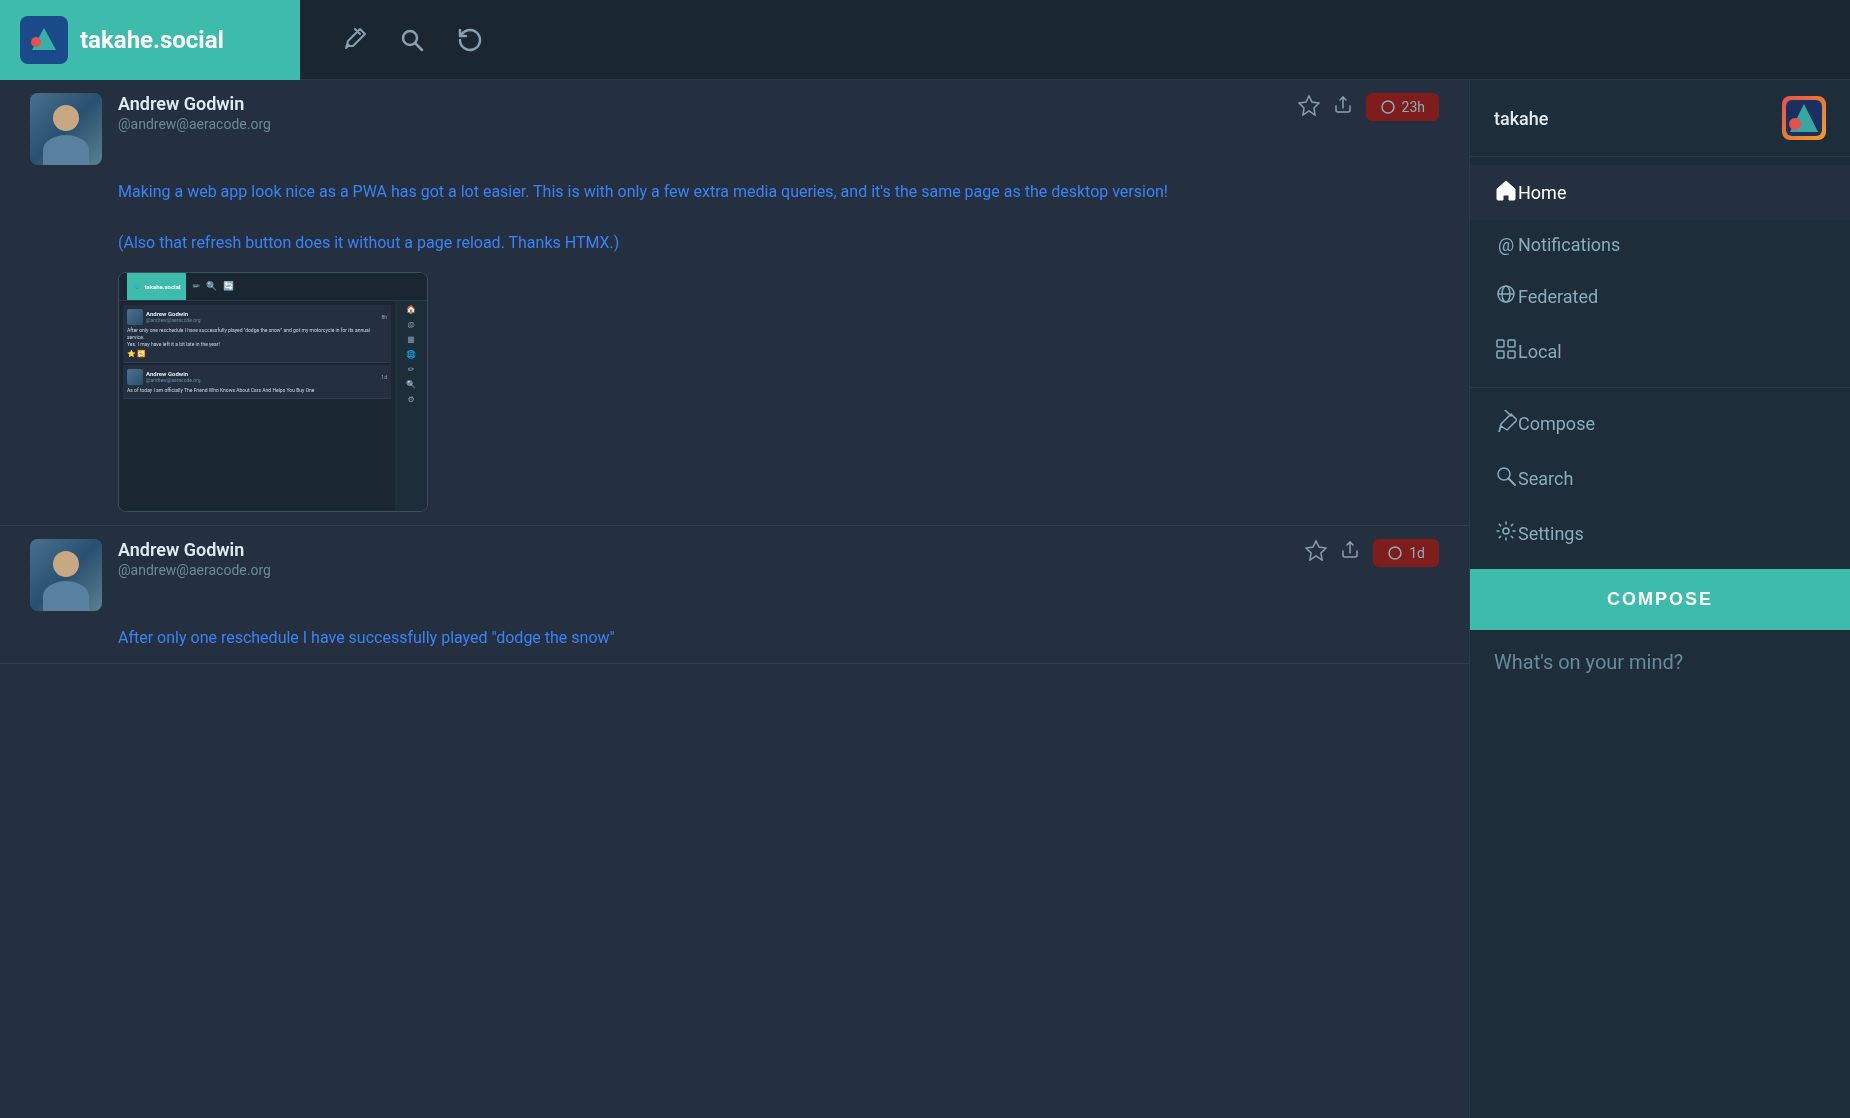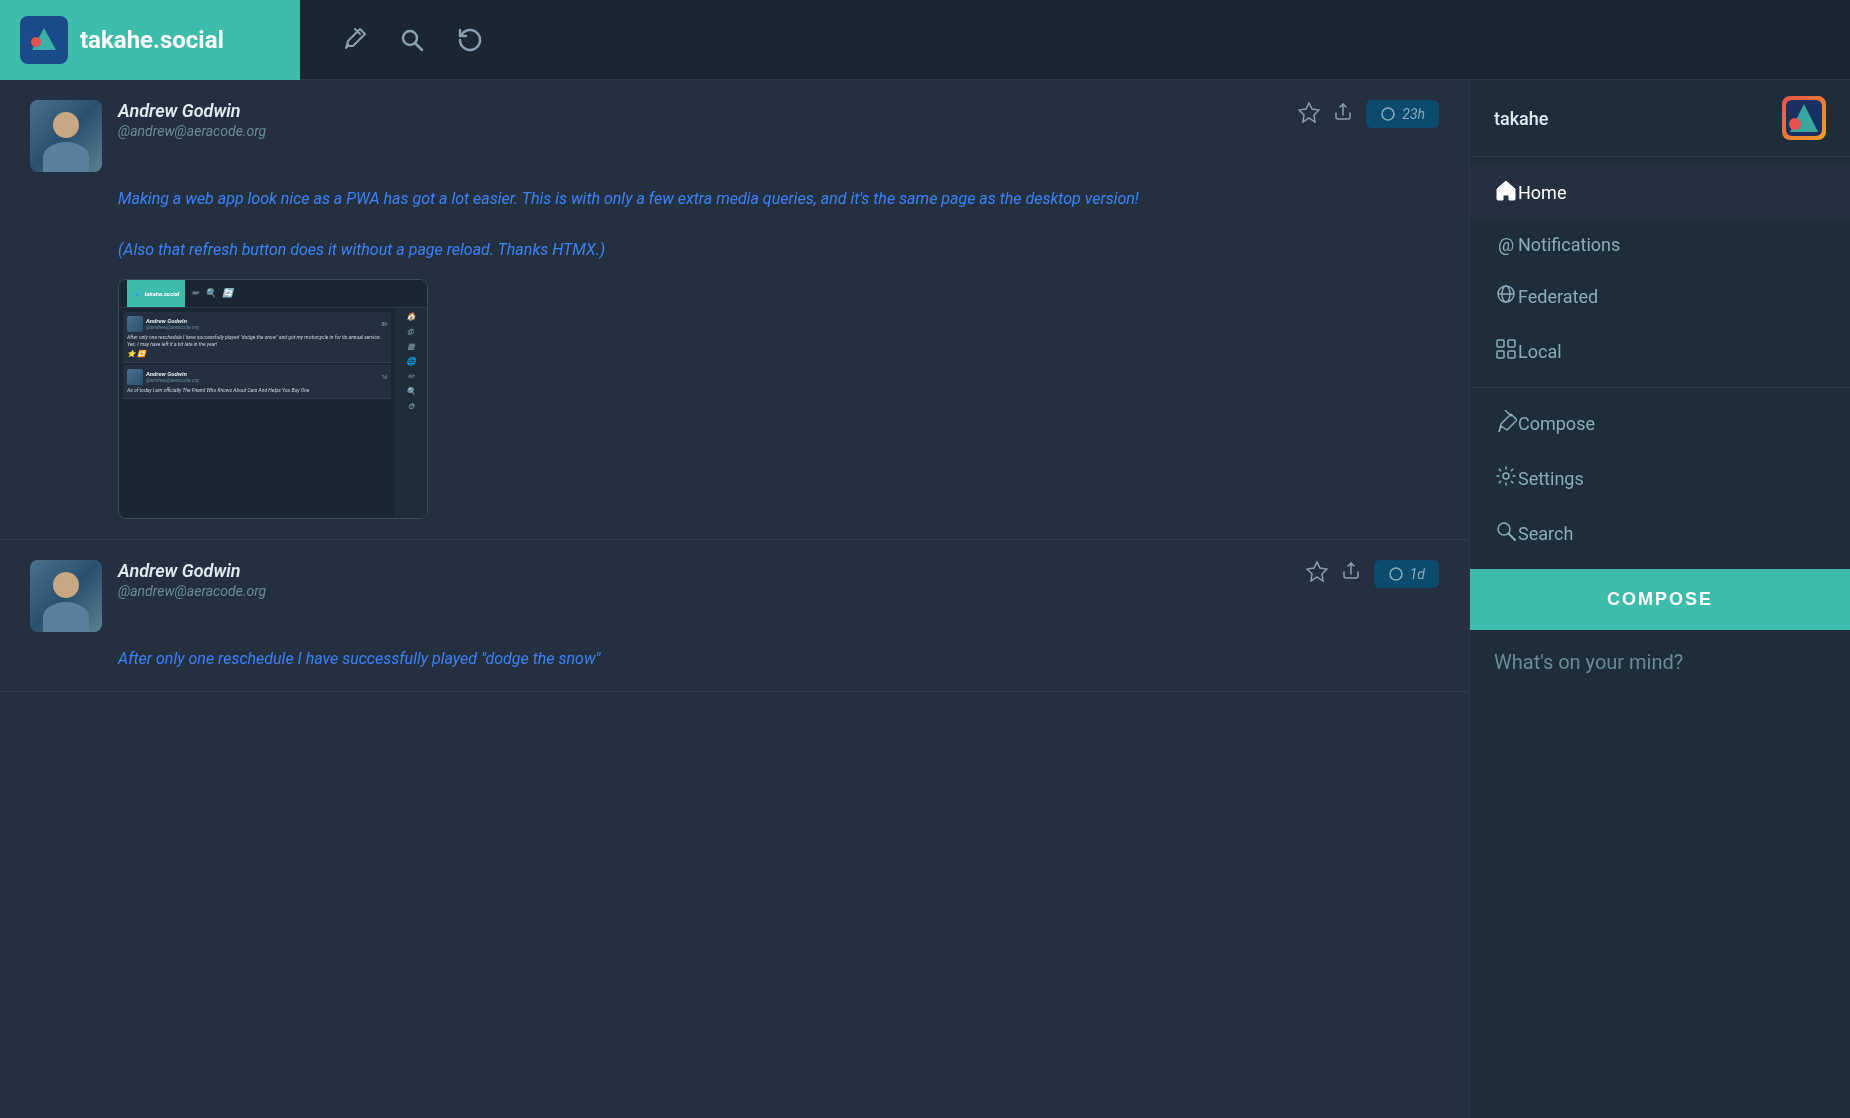--- a/index.html
+++ b/index.html
@@ -75,24 +75,23 @@
       overflow-y: auto;
       background: #243040;
       border-right: 1px solid #2a3a4a;
     }
     .feed-area::-webkit-scrollbar { width: 6px; }
     .feed-area::-webkit-scrollbar-track { background: #1e2d3a; }
     .feed-area::-webkit-scrollbar-thumb { background: #3a5060; border-radius: 3px; }
 
     
     .post-card {
-      padding: 20px 30px;
+      padding: 13px 30px;
       border-bottom: 1px solid #2e404f;
       background: #243040;
-      font-style: italic;
     }
     .post-header {
       display: flex;
       align-items: flex-start;
       gap: 16px;
       margin-bottom: 14px;
     }
     .avatar {
       width: 72px;
       height: 72px;
@@ -152,21 +151,21 @@
       align-items: center;
       gap: 12px;
       margin-left: auto;
     }
     .action-icon {
       color: #6a8a9a;
       font-size: 20px;
       cursor: pointer;
     }
     .time-badge {
-      background: #0c4a6e;
+      background: #7f1d1d;
       color: #8aacbc;
       padding: 6px 14px;
       border-radius: 6px;
       font-size: 14px;
       display: flex;
       align-items: center;
       gap: 6px;
     }
     .post-content {
       font-size: 16px;
@@ -567,37 +566,37 @@
           <svg width="22" height="22" viewBox="0 0 22 22" fill="none">
             <path d="M6 16l-2 6 2-8 10-10 6 6-10 10zm10-10l-6-6" stroke="#8aacbc" stroke-width="1.5" stroke-linecap="round" stroke-linejoin="round"></path>
           </svg>
         </span>
         <span>Compose</span>
       </div>
 
       <div class="nav-item">
         <span class="nav-icon">
           <svg width="22" height="22" viewBox="0 0 22 22" fill="none">
+            <circle cx="9" cy="9" r="6" stroke="#8aacbc" stroke-width="1.5"></circle>
+            <line x1="13.5" y1="13.5" x2="20" y2="20" stroke="#8aacbc" stroke-width="2" stroke-linecap="round"></line>
+          </svg>
+        </span>
+        <span>Search</span>
+      </div>
+
+      <div class="nav-item">
+        <span class="nav-icon">
+          <svg width="22" height="22" viewBox="0 0 22 22" fill="none">
             <circle cx="11" cy="11" r="3" stroke="#8aacbc" stroke-width="1.5"></circle>
             <path d="M11 2v2M11 18v2M2 11h2M18 11h2M4.2 4.2l1.4 1.4M16.4 16.4l1.4 1.4M4.2 17.8l1.4-1.4M16.4 5.6l1.4-1.4" stroke="#8aacbc" stroke-width="1.5" stroke-linecap="round"></path>
           </svg>
         </span>
         <span>Settings</span>
       </div>
 
-      <div class="nav-item">
-        <span class="nav-icon">
-          <svg width="22" height="22" viewBox="0 0 22 22" fill="none">
-            <circle cx="9" cy="9" r="6" stroke="#8aacbc" stroke-width="1.5"></circle>
-            <line x1="13.5" y1="13.5" x2="20" y2="20" stroke="#8aacbc" stroke-width="2" stroke-linecap="round"></line>
-          </svg>
-        </span>
-        <span>Search</span>
-      </div>
-
     </nav>
 
     <button class="compose-button">COMPOSE</button>
 
     <div class="compose-area">
       <span class="compose-placeholder">What's on your mind?</span>
     </div>
 
   </div>
 

